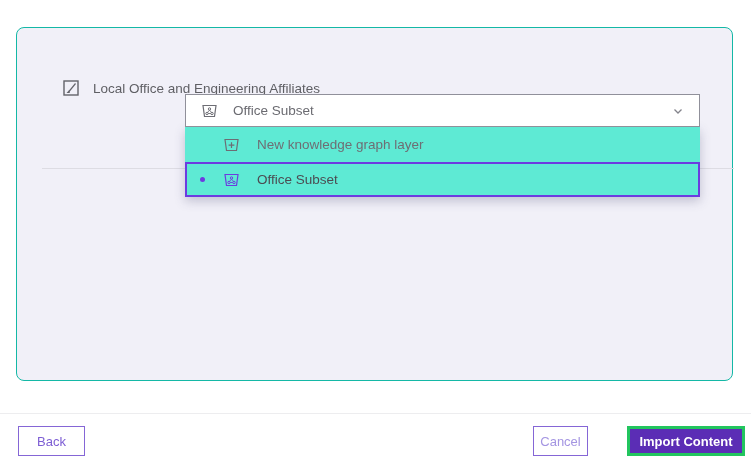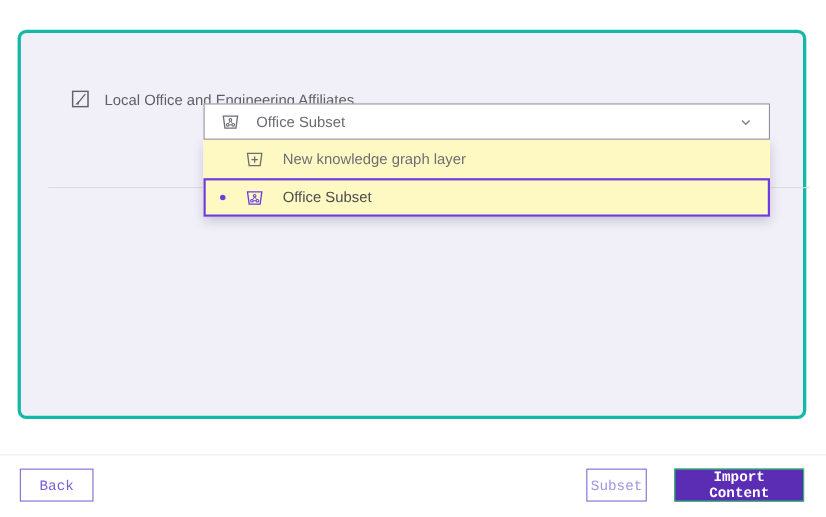--- a/index.html
+++ b/index.html
@@ -4,21 +4,21 @@
 <style>
   html,body{margin:0;padding:0;background:#ffffff;}
   body{
     position:relative;width:751px;height:470px;overflow:hidden;
     font-family:"Liberation Sans",sans-serif;
     -webkit-font-smoothing:antialiased;
   }
   
   .panel{
     position:absolute;left:16px;top:27px;width:717px;height:354px;
-    background:#f1f0f8;border:3px solid #14b8a6;border-radius:8px;
+    background:#f1f0f8;border:1px solid #14b8a6;border-radius:8px;
     box-sizing:border-box;
   }
   .layer-row{
     position:absolute;left:46px;top:52px;display:flex;align-items:center;gap:14px;
   }
   .layer-row .label{color:#5f5f64;font-size:13.5px;}
   .merge-row{
     position:absolute;left:44px;top:100px;display:flex;align-items:center;gap:14px;
   }
   .merge-row .label{color:#7a4be0;font-size:13.5px;font-weight:700;}
@@ -32,43 +32,43 @@
     padding:0 14px;gap:14px;cursor:pointer;z-index:3;
   }
   .select-field .value{color:#6b6b71;font-size:13.5px;flex:1;}
   
   .option-list{
     position:absolute;left:185px;top:127px;width:515px;box-sizing:border-box;
     background:#ffffff;box-shadow:0 4px 10px rgba(70,70,110,0.28);z-index:2;
   }
   .option{
     position:relative;height:35px;display:flex;align-items:center;gap:16px;
-    padding-left:37px;box-sizing:border-box;background:#fef9c3;cursor:pointer;
+    padding-left:37px;box-sizing:border-box;background:#5eead4;cursor:pointer;
   }
   .option .opt-label{color:#6e6e74;font-size:13.5px;}
   .option.selected{border:2px solid #6c3ce0;padding-left:35px;}
   .option.selected .opt-label{color:#4c4c52;}
   .option .bullet{
     position:absolute;left:13px;top:50%;margin-top:-2.5px;width:5px;height:5px;
     border-radius:50%;background:#6c3ce0;
   }
   
   .footer-divider{
     position:absolute;left:0;top:413px;width:751px;height:1px;background:#ededef;
   }
   .btn{
     position:absolute;top:426px;height:30px;box-sizing:border-box;
     display:flex;align-items:center;justify-content:center;
-    font-family:Liberation Mono, monospace;font-size:13px;cursor:pointer;
+    font-family:Liberation Sans, sans-serif;font-size:13px;cursor:pointer;
     background:#ffffff;border:1px solid #8566d6;
   }
   .btn-back{left:18px;width:67px;color:#7d5ed4;}
   .btn-cancel{left:533px;width:55px;color:#a495e2;}
   .btn-import{
-    left:613px;width:118px;background:#5b2db5;border:1px solid #22c55e;
+    left:627px;width:118px;background:#5b2db5;border:3px solid #22c55e;
     color:#ffffff;font-weight:700;
   }
   .icon{display:inline-flex;flex:none;}
 </style>
 </head>
 <body>
 
 <div class="panel">
 
   <div class="layer-row">
@@ -129,14 +129,14 @@
       </svg>
     </span>
     <span class="opt-label">Office Subset</span>
   </div>
 
 </div>
 
 <div class="footer-divider"></div>
 
 <button class="btn btn-back">Back</button>
-<button class="btn btn-cancel">Subset</button>
+<button class="btn btn-cancel">Cancel</button>
 <button class="btn btn-import">Import Content</button>
 
 </body></html>

